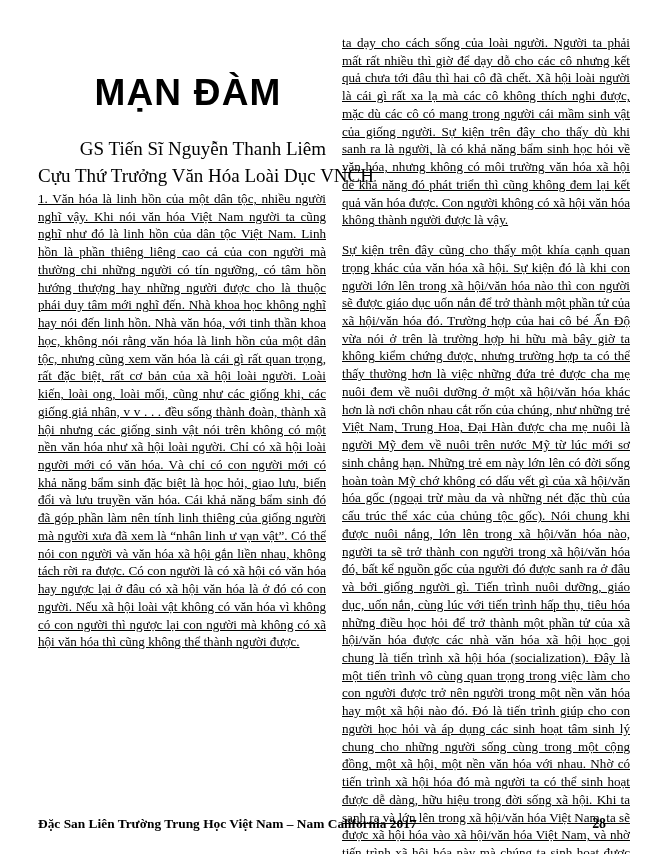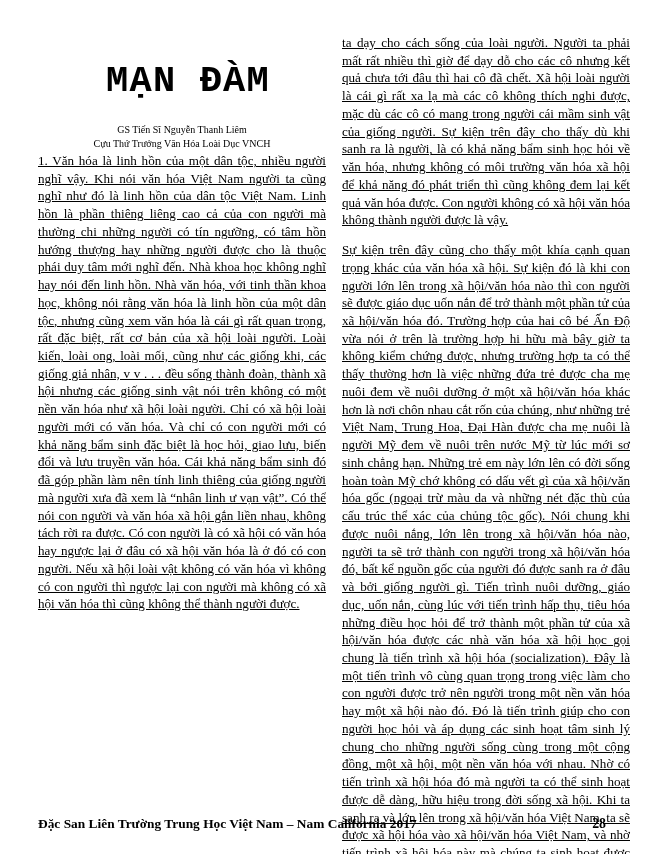--- a/index.html
+++ b/index.html
@@ -22,36 +22,36 @@
     padding: 0;
   }
 
   
   .title-block {
     width: 300px;
     text-align: center;
     padding-top: 26px;
   }
   .doc-title {
-    font-family: Liberation Mono, monospace;
+    font-family: Liberation Sans, sans-serif;
     font-weight: bold;
     font-size: 37px;
     line-height: 1.16;
     letter-spacing: 1.2px;
-    margin: 0;
+    margin: 12px;
   }
   .doc-title .line2 {
     display: block;
   }
 
   .byline {
     margin-top: 20px;
-    text-align: center;
+    text-align: right;
     padding-right: 12px;
-    font-size: 10px;
+    font-size: 19px;
     line-height: 1.45;
   }
   .byline div {
     white-space: nowrap;
   }
 
   
   .columns {
     position: absolute;
     top: 34px;

